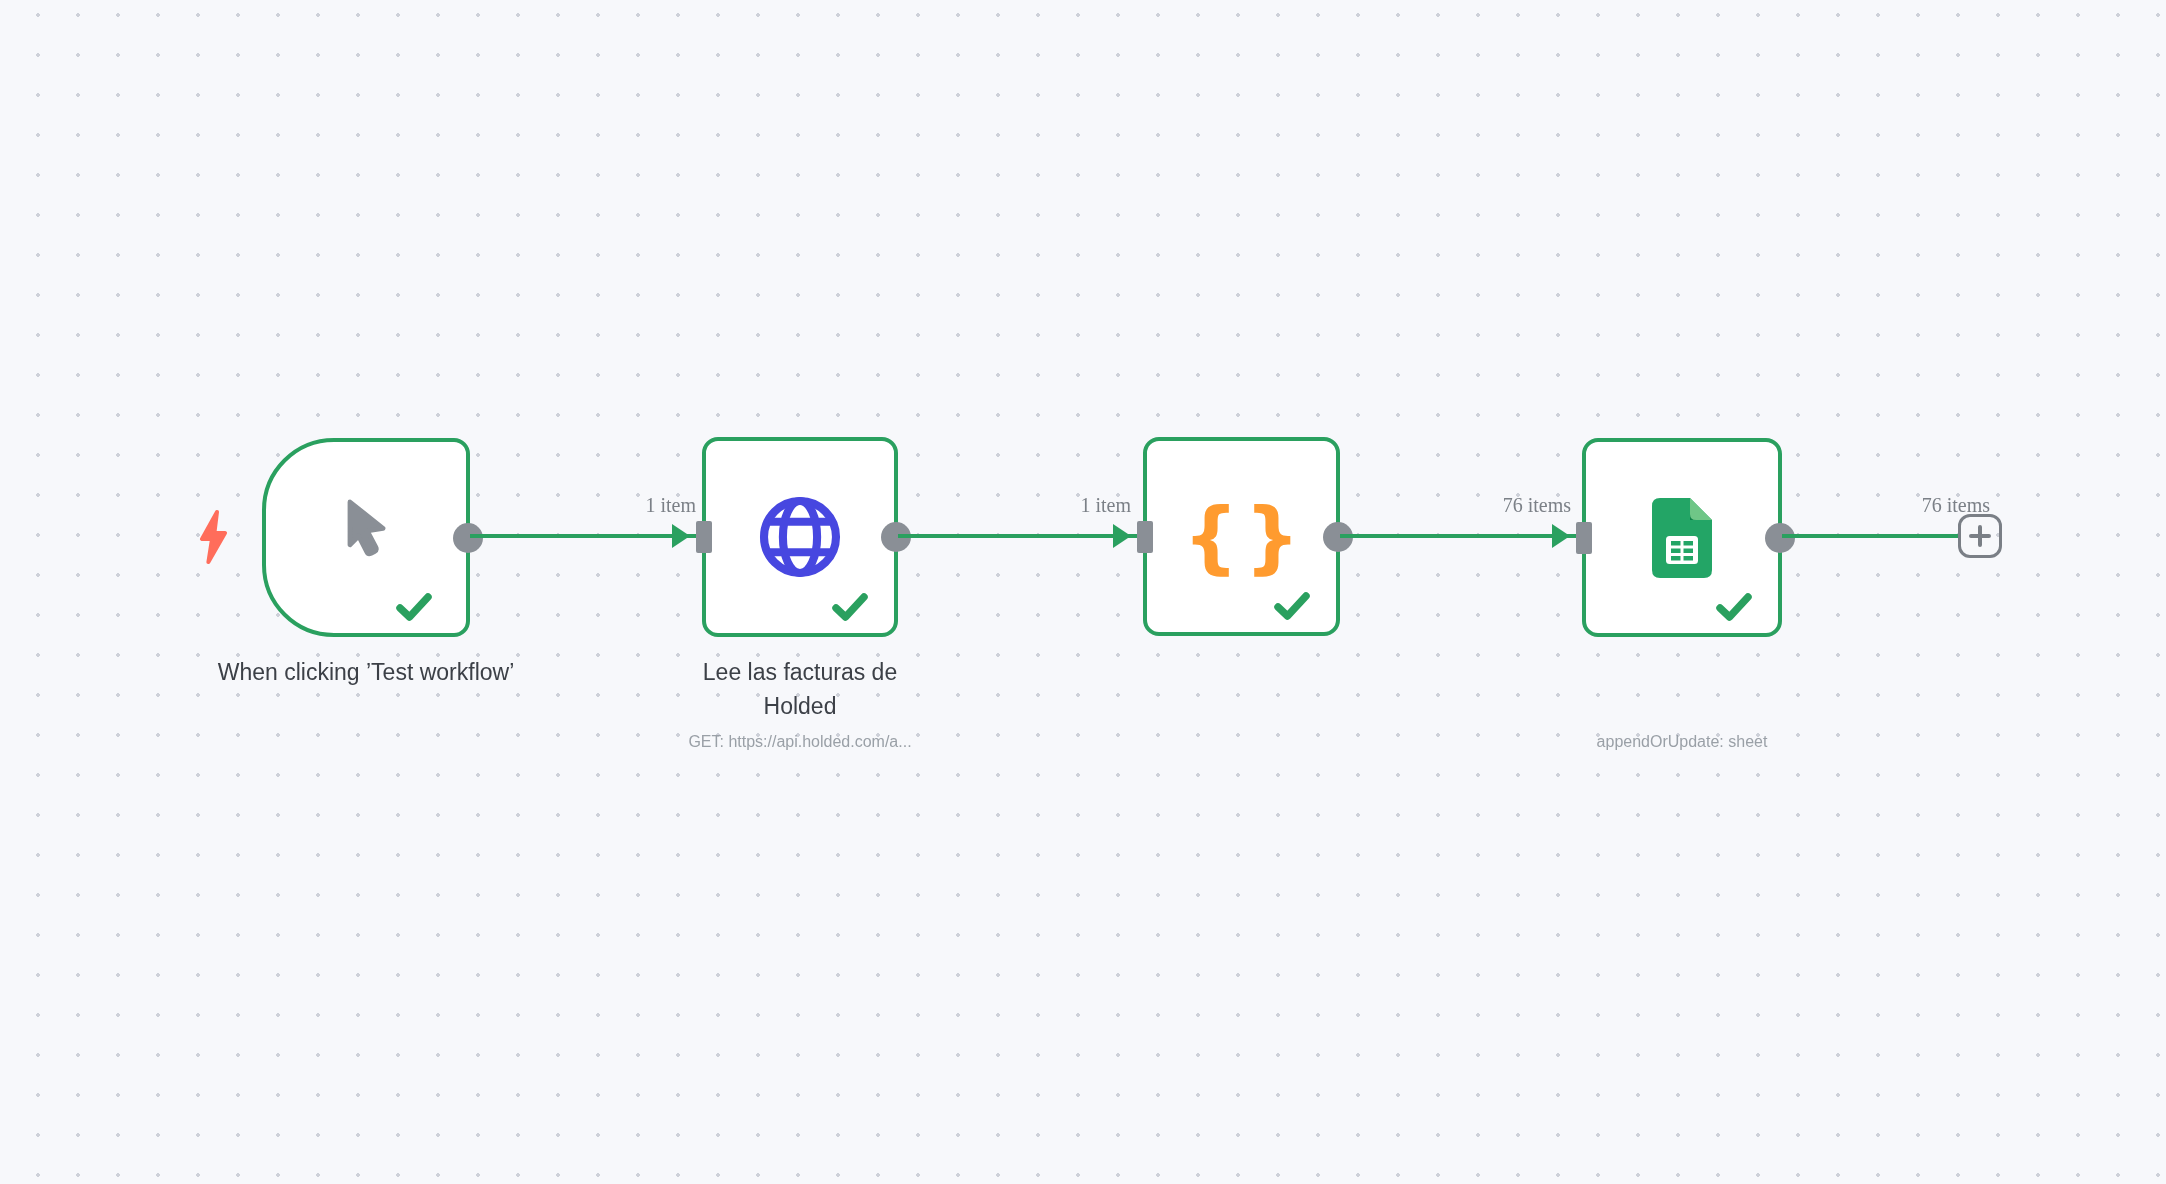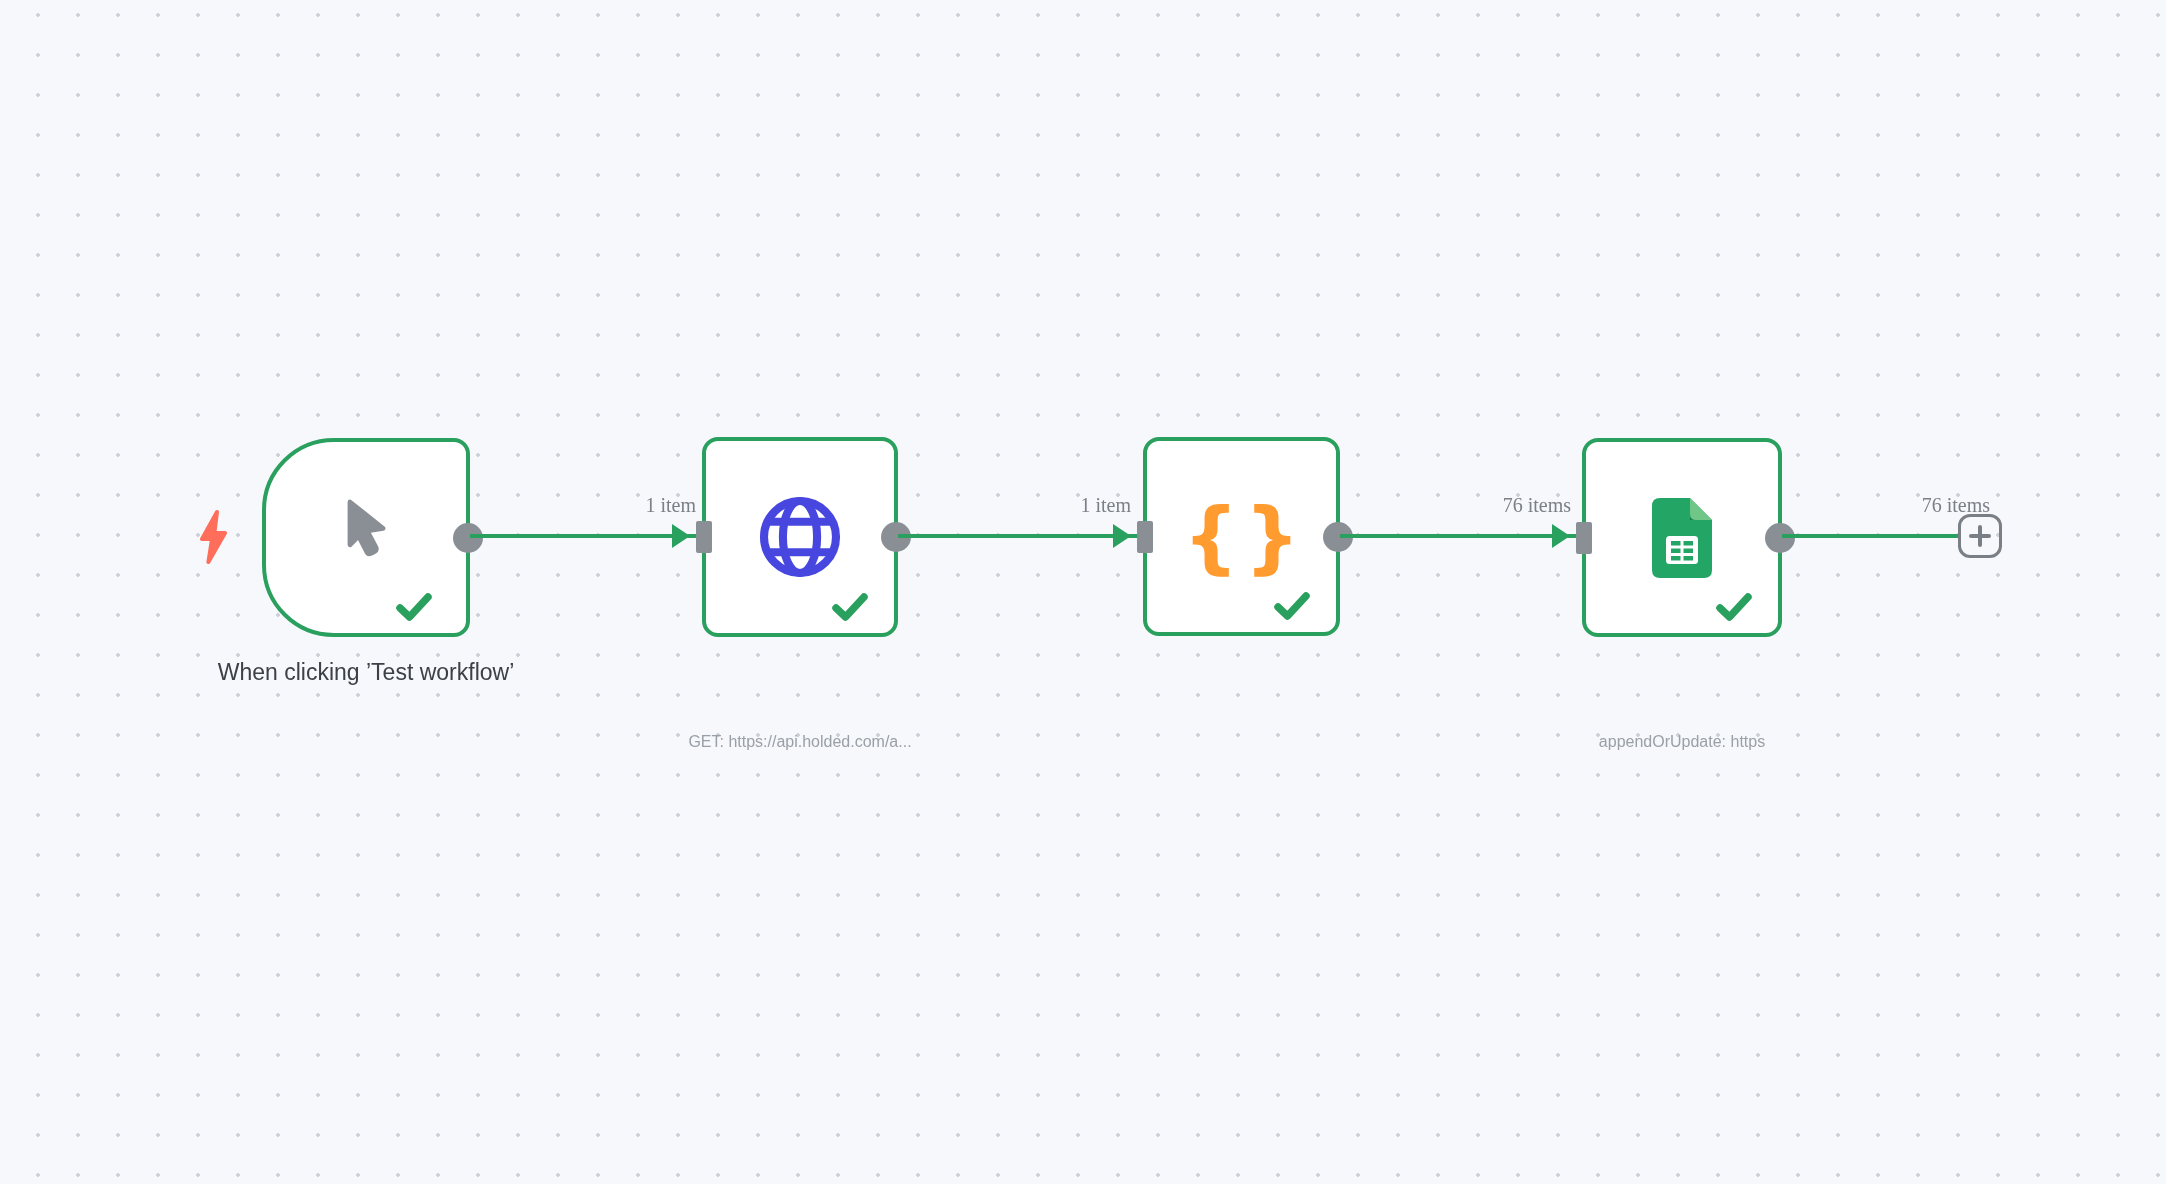--- a/index.html
+++ b/index.html
@@ -105,20 +105,21 @@
         <line x1="14.5" y1="33" x2="85.5" y2="33"></line>
         <line x1="14.5" y1="67" x2="85.5" y2="67"></line>
       </g>
     </svg>
     <svg class="check" width="36" height="28" viewBox="0 0 36 28">
       <path d="M4 15 L13.5 24 L32 4" fill="none" stroke="#2aa05f" stroke-width="7.5" stroke-linecap="round" stroke-linejoin="round"></path>
     </svg>
     <span class="in-rect"></span>
     <span class="out-dot"></span>
   </div>
+  <div class="node-title" style="left:680px; top:655px; width:240px;">Lee las facturas de Holded</div>
   <div class="node-subtitle" style="left:650px; top:733px; width:300px;">GET: https://api.holded.com/a...</div>
 
   <div class="conn" style="left:898px; top:534px; width:245px;">
     <span class="arrow"></span>
   </div>
   <div class="conn-label" style="left:911px; top:494px;">1 item</div>
 
   <div class="node-box" style="left:1143px; top:437px; width:197px; height:199px;">
     <div class="braces">{}</div>
     <svg class="check" width="36" height="28" viewBox="0 0 36 28">
@@ -147,21 +148,21 @@
         <rect x="19" y="58" width="9.5" height="4.5"></rect>
           <rect x="31.5" y="58" width="9.5" height="4.5"></rect>
       </g>
     </svg>
     <svg class="check" width="36" height="28" viewBox="0 0 36 28">
       <path d="M4 15 L13.5 24 L32 4" fill="none" stroke="#2aa05f" stroke-width="7.5" stroke-linecap="round" stroke-linejoin="round"></path>
     </svg>
     <span class="in-rect"></span>
     <span class="out-dot"></span>
   </div>
-  <div class="node-subtitle" style="left:1532px; top:733px; width:300px;">appendOrUpdate: https</div>
+  <div class="node-subtitle" style="left:1532px; top:733px; width:300px;">appendOrUpdate: sheet</div>
 
   <div class="conn" style="left:1782px; top:534px; width:176px;"></div>
   <div class="conn-label" style="left:1770px; top:494px;">76 items</div>
 
   <div class="plus-btn">
     <svg width="24" height="24" viewBox="0 0 24 24">
       <path d="M12 3 V21 M3 12 H21" stroke="#7a7f86" stroke-width="4" stroke-linecap="round"></path>
     </svg>
   </div>
 

